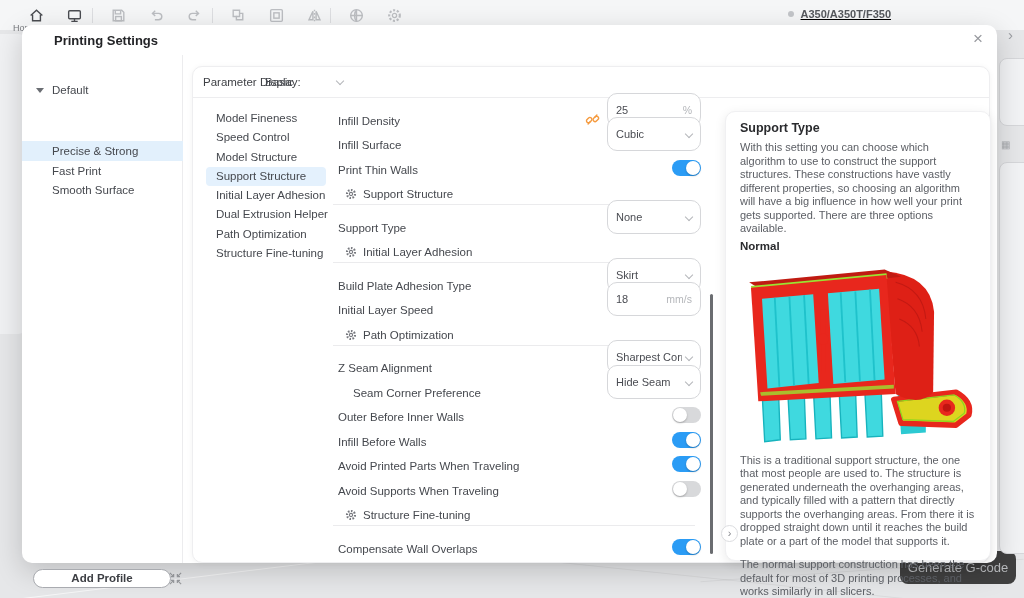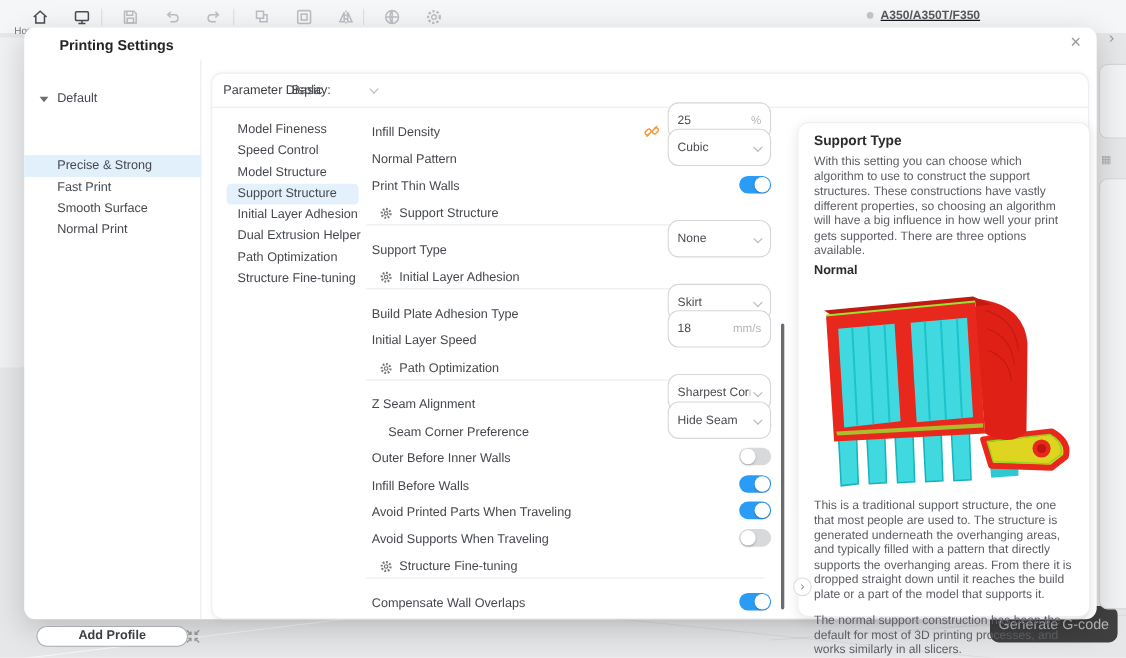--- a/index.html
+++ b/index.html
@@ -270,21 +270,20 @@
     <div class="dlg-close">×</div>
 
     <div class="side">
       <div class="tree-root">
         <span class="tri"></span>
         <span class="tlabel">Default</span>
       </div>
       <div class="prof sel" style="top:50px">Precise &amp; Strong</div>
       <div class="prof" style="top:70px">Fast Print</div>
       <div class="prof" style="top:89px">Smooth Surface</div>
-      <div class="prof" style="top:108px">Normal Print</div>
       <div class="addprof">Add Profile</div>
     </div>
 
     <div class="maincard">
       <div class="parambar">
         <span class="plabel">Parameter Display:</span>
         <span class="pval">Basic</span>
         <span class="chev"></span>
       </div>
 
@@ -308,21 +307,21 @@
                 <rect x="7.3" y="4.7" width="5.6" height="3.6" rx="1.8" transform="rotate(-45 10.1 6.5)"></rect>
                 <path d="M4.6 9.4 L2.9 11.1 M9.4 4.6 L11.1 2.9"></path>
               </svg>
             </span>
           <span class="box">
             <span class="val">25</span>
             <span class="unit">%</span>
           </span>
         </div>
         <div class="srow">
-          <span class="slabel">Normal Pattern</span>
+          <span class="slabel">Infill Surface</span>
           <span class="box">
             <span class="val">Cubic</span>
               <span class="chev"></span>
           </span>
         </div>
         <div class="srow">
           <span class="slabel">Print Thin Walls</span>
           <span class="toggle on">
               <span class="knob"></span>
             </span>

